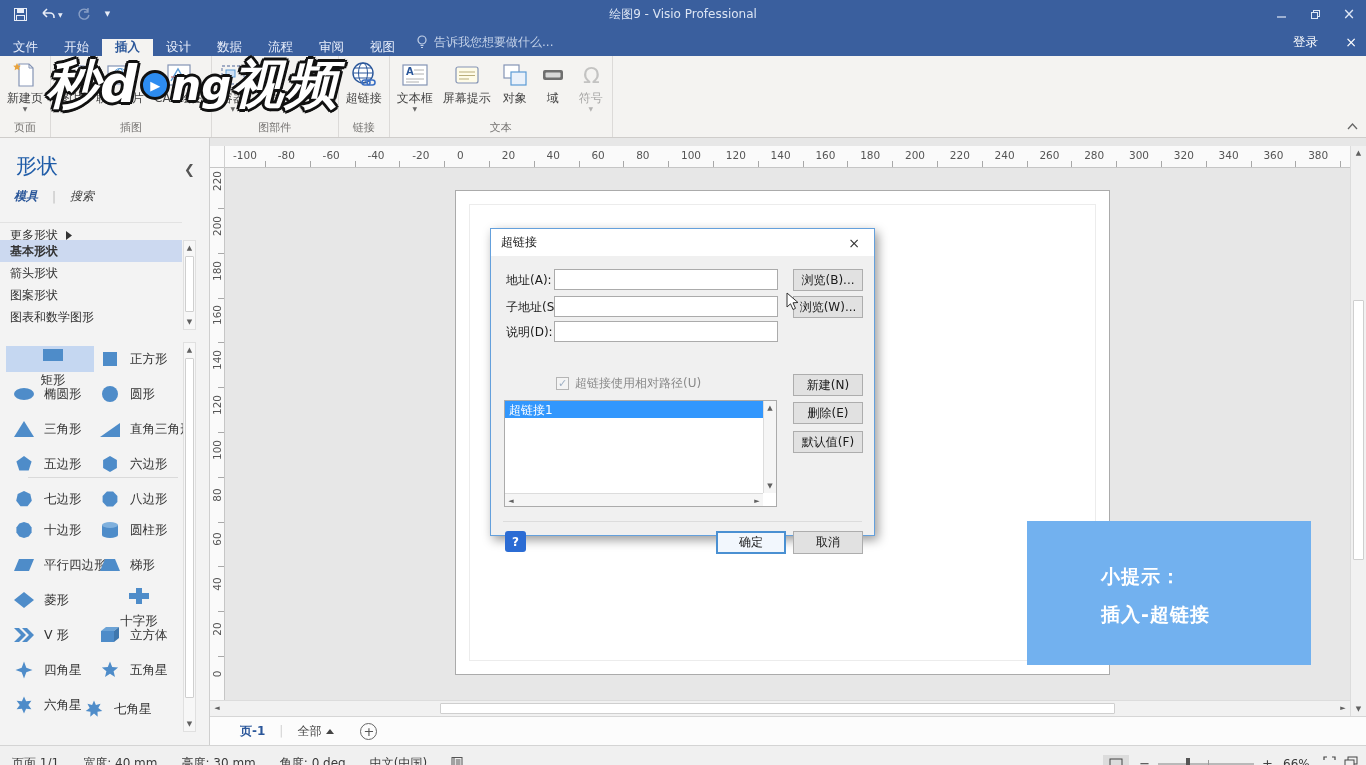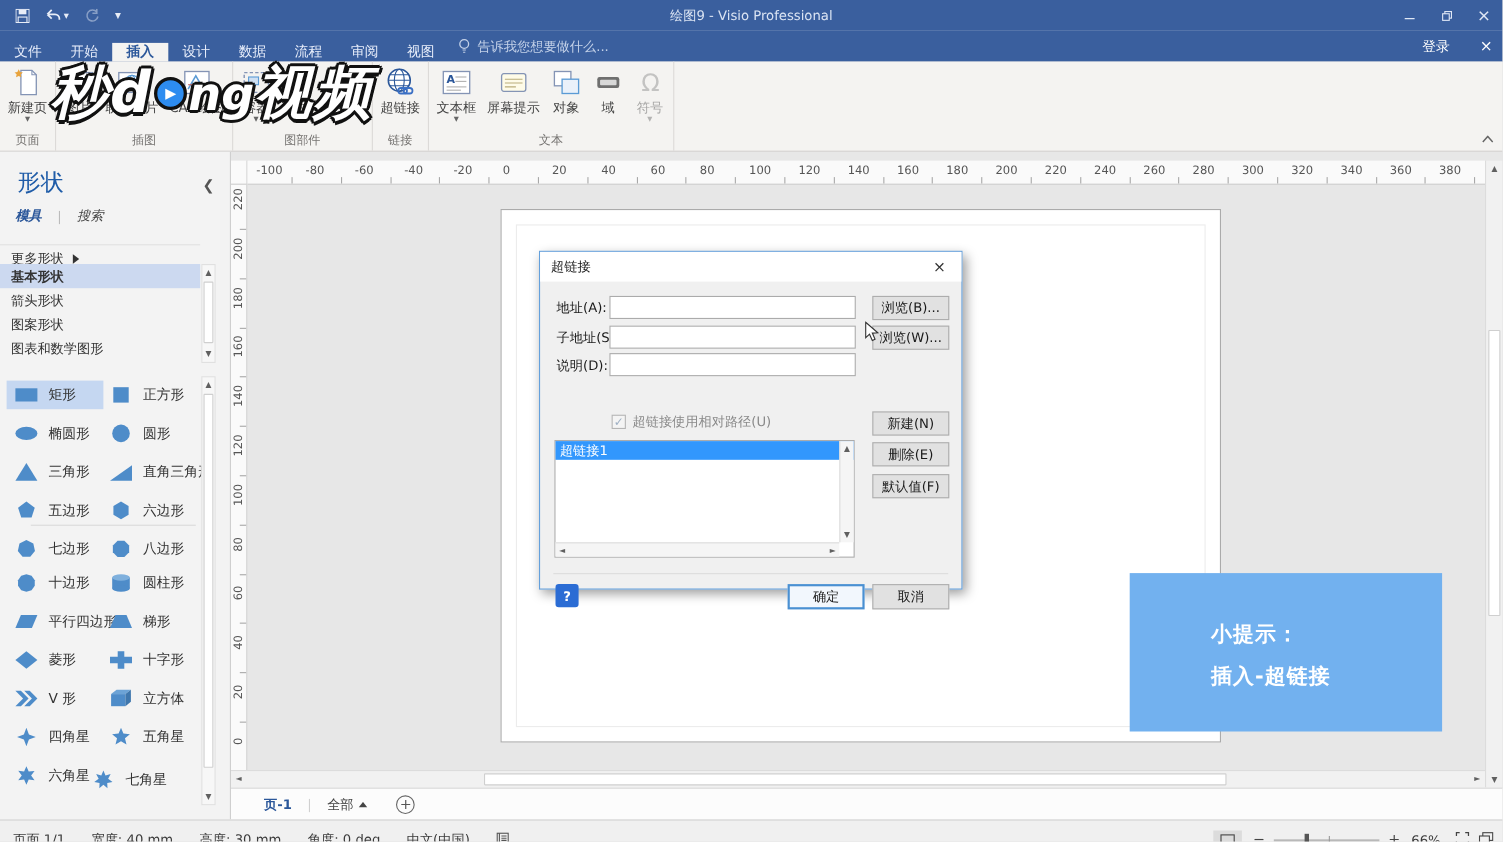--- a/index.html
+++ b/index.html
@@ -423,21 +423,21 @@
         <div class="stencil-row">箭头形状</div>
         <div class="stencil-row">图案形状</div>
         <div class="stencil-row">图表和数学图形</div>
       </div>
     <div class="vsb abs" style="left:183px; top:102px; height:90px;">
       <div class="sb-arrow">▲</div>
       <div class="sb-thumb" style="top:15px; height:56px;"></div>
       <div class="sb-arrow" style="position:absolute; bottom:0; left:0; right:0;">▼</div>
     </div>
     <div id="shape-grid" class="abs">
-        <div class="shape-item selected" style="left: 6px; top: 4px;">
+        <div class="shape-item selected" style="left: 6px; top: 4px; flex-direction: column;">
           <span style="display: flex;">
             <svg width="24" height="18" viewBox="0 0 22 18">
               <rect x="1" y="3" width="20" height="12" fill="var(--shapeblue)"></rect>
             </svg>
           </span>
           <span class="slabel">矩形</span>
         </div>
         <div class="shape-item" style="left: 92px; top: 4px;">
           <span style="display: flex;">
             <svg width="24" height="18" viewBox="0 0 22 18">
@@ -546,21 +546,21 @@
           <span class="slabel">梯形</span>
         </div>
         <div class="shape-item" style="left: 6px; top: 245px;">
           <span style="display: flex;">
             <svg width="24" height="18" viewBox="0 0 22 18">
               <polygon points="11,1 21,9 11,17 1,9" fill="var(--shapeblue)"></polygon>
             </svg>
           </span>
           <span class="slabel">菱形</span>
         </div>
-        <div class="shape-item" style="left: 92px; top: 245px;">
+        <div class="shape-item" style="left: 92px; top: 245px; flex-direction: column;">
           <span style="display: flex;">
             <svg width="24" height="18" viewBox="0 0 22 18">
               <polygon points="8,1 14,1 14,6 21,6 21,12 14,12 14,17 8,17 8,12 1,12 1,6 8,6" fill="var(--shapeblue)"></polygon>
             </svg>
           </span>
           <span class="slabel">十字形</span>
         </div>
         <div class="shape-item" style="left: 6px; top: 280px;">
           <span style="display: flex;">
             <svg width="24" height="18" viewBox="0 0 22 18">

